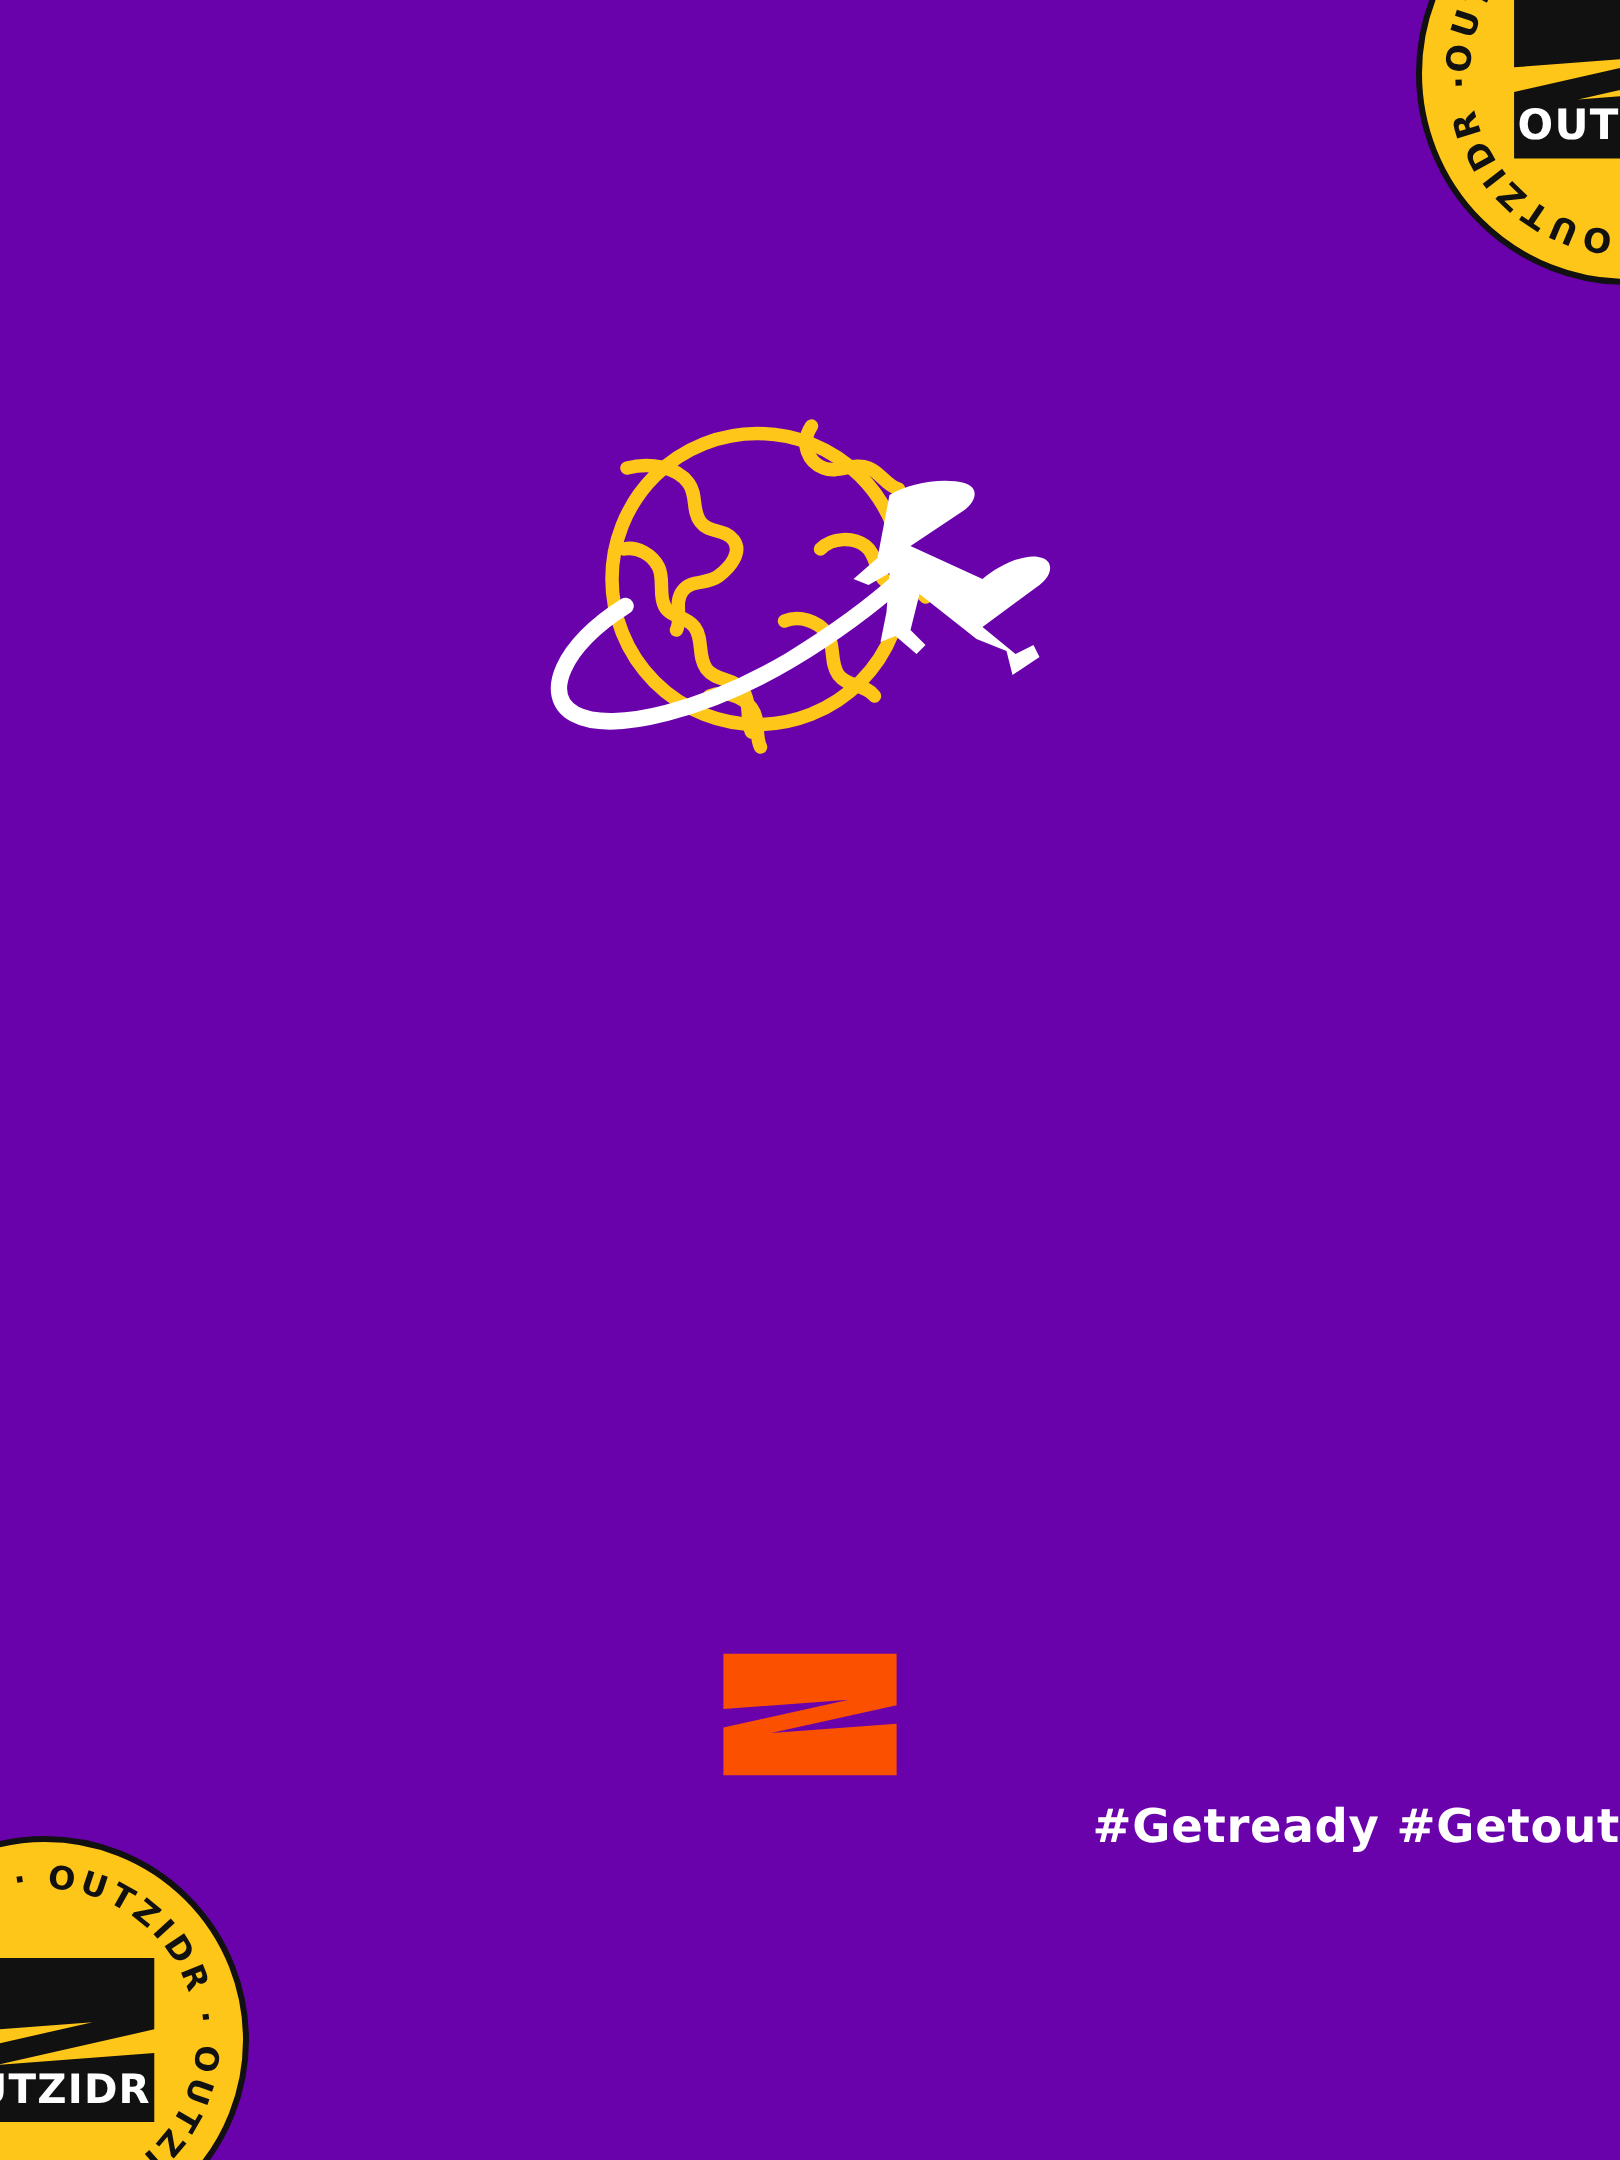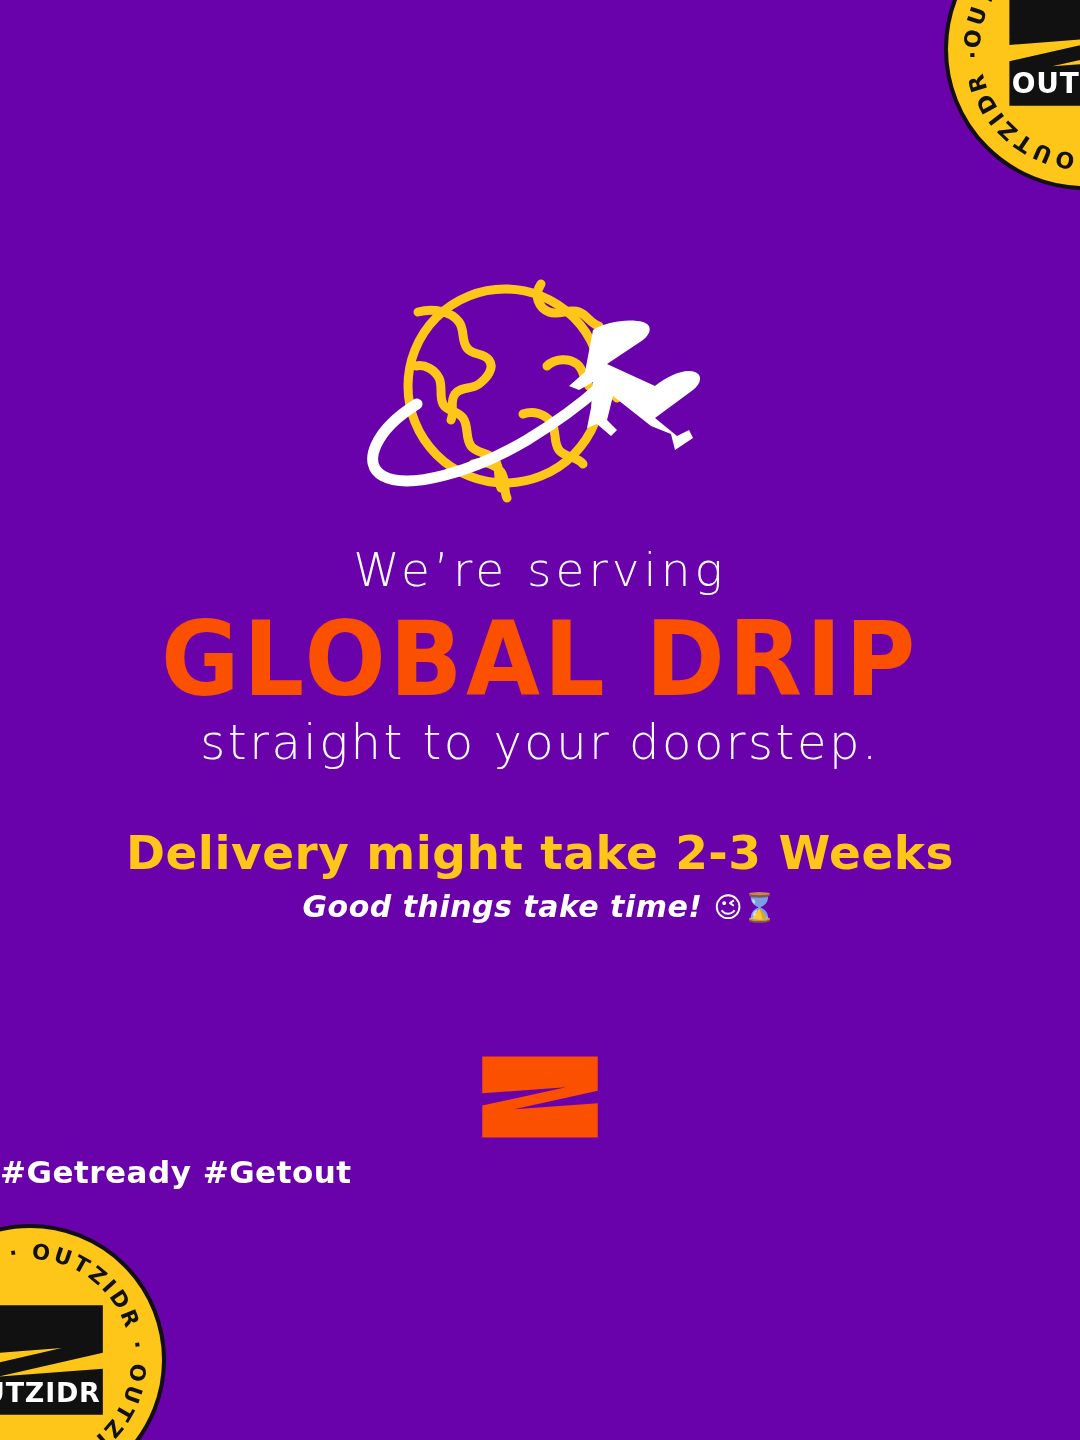--- a/index.html
+++ b/index.html
@@ -122,23 +122,23 @@
   #delivery-sub .emoji {
     font-style: normal;
     font-size: 28px;
     letter-spacing: 0;
   }
 
   
   #footer {
     position: absolute;
     left: 0;
-    top: 1054px;
+    top: 1100px;
     width: 1080px;
-    text-align: left;
+    text-align: right;
   }
   #footer-logo {
     display: block;
     margin: 0 auto;
   }
   #hashtags {
     margin-top: 14px;
     font-family: "DejaVu Sans", sans-serif;
     font-weight: bold;
     font-size: 31px;
@@ -181,30 +181,20 @@
       <path d="M 118,186 C 128,182 140,186 146,194 C 152,202 148,212 152,220"></path>
     </g>
 
     <path d="M 62,126 C 20,152 6,186 28,198 C 54,212 118,194 172,162 C 200,145 226,126 246,108" fill="none" stroke="#FFFFFF" stroke-width="11" stroke-linecap="round"></path>
 
     <g fill="#FFFFFF">
       <path d="M 238,52 C 250,44 274,40 288,44 C 298,47 296,56 288,62 L 252,86 L 300,108 C 312,98 330,90 340,94 C 348,97 346,106 338,112 L 300,140 L 322,158 L 334,152 L 338,160 L 320,172 L 316,156 L 296,148 L 258,118 L 252,142 L 262,152 L 256,158 L 242,146 L 232,150 L 236,130 L 238,104 L 224,112 L 214,108 L 230,94 Z"></path>
     </g>
   </svg>
 
-  <div id="copy">
-    <div id="eyebrow">We’re serving</div>
-    <div id="headline">GLOBAL DRIP</div>
-    <div id="subline">straight to your doorstep.</div>
-    <div id="delivery-note">Delivery might take 2-3 Weeks</div>
-    <div id="delivery-sub">
-      <span>Good things take time!</span>
-      <span class="emoji">😉⌛</span>
-    </div>
-  </div>
 
   <div id="footer">
     <svg id="footer-logo" width="124" height="86" viewBox="0 0 200 140">
       <path d="M 6,4 L 194,4 L 194,60 L 58,90 L 194,80 L 194,136 L 6,136 L 6,84 L 142,54 L 6,64 Z" fill="#FA5000"></path>
     </svg>
     <div id="hashtags">#Getready #Getout</div>
   </div>
 
   <div id="badge-bottom-left" class="badge">
     <svg class="ring-text" viewBox="0 0 272 272">

